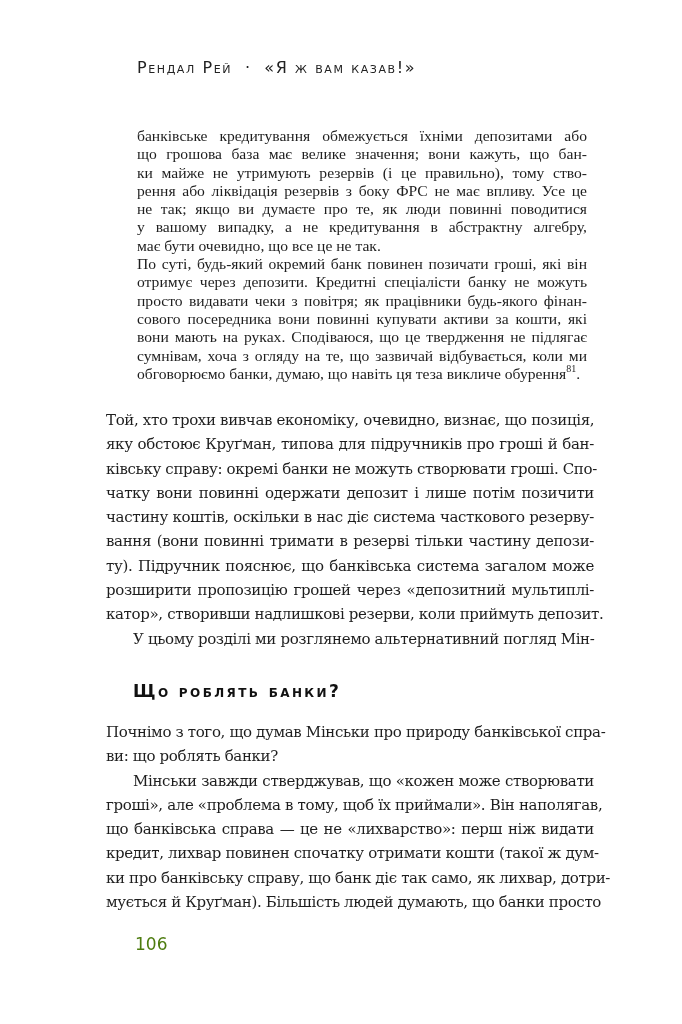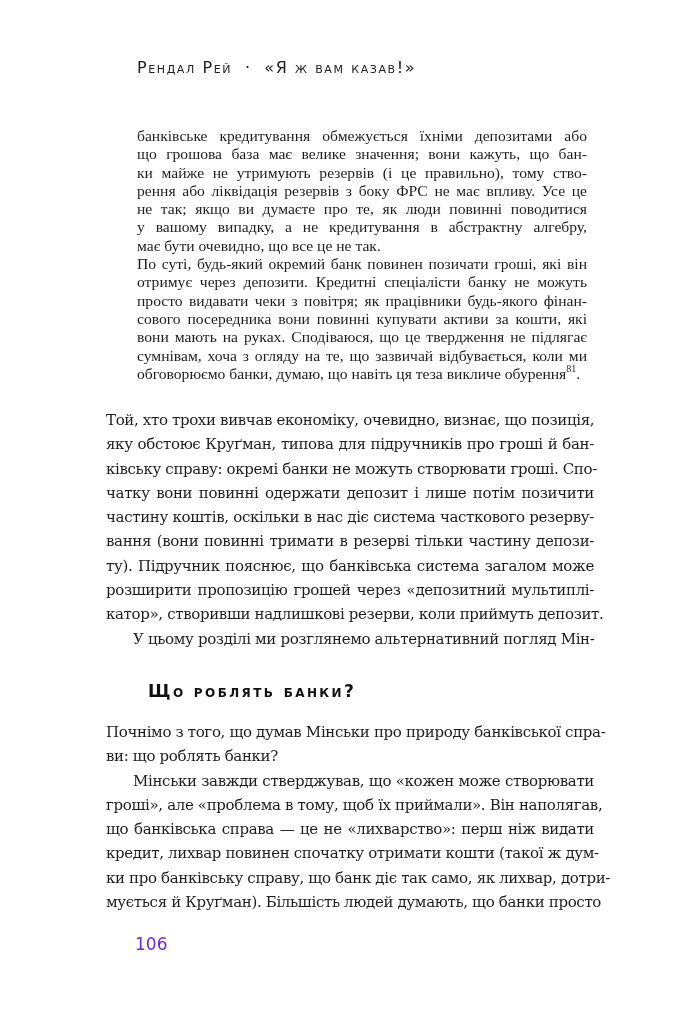--- a/index.html
+++ b/index.html
@@ -6,23 +6,23 @@
   body { width:682px; height:1024px; position:relative; overflow:hidden; color:#1e1e1e; }
   .running-head { position:absolute; left:137px; top:58px; font-family:"DejaVu Sans", sans-serif; font-size:16px; letter-spacing:1.6px; font-variant:small-caps; color:#222; white-space:nowrap; }
   .quote { position:absolute; left:137px; top:127px; width:450px; font-family:Liberation Serif, serif; font-size:15.6px; line-height:18.3px; color:#1e1e1e; }
   .line { display:block; white-space:nowrap; text-align:justify; text-align-last:justify; }
   .line.last { text-align-last:left; }
   .body { position:absolute; left:106px; width:488px; font-family:"DejaVu Serif", serif; font-size:15px; line-height:24.3px; color:#1e1e1e; }
   .body .line { letter-spacing:-0.35px; }
   .body .indent { padding-left:27px; }
   .p1 { top:408px; }
   .p3 { top:720px; }
-  .heading { position:absolute; left:148px; top:681px; font-family:"DejaVu Sans", sans-serif; font-weight:bold; font-size:17px; letter-spacing:2.4px; color:#111; font-variant:small-caps; white-space:nowrap; }
+  .heading { position:absolute; left:133px; top:681px; font-family:"DejaVu Sans", sans-serif; font-weight:bold; font-size:17px; letter-spacing:2.4px; color:#111; font-variant:small-caps; white-space:nowrap; }
   sup { font-size:10px; line-height:0; vertical-align:7px; }
-  .folio { position:absolute; left:135px; top:934px; font-family:"DejaVu Sans", sans-serif; font-size:17px; color:#6d28d9; }
+  .folio { position:absolute; left:135px; top:934px; font-family:"DejaVu Sans", sans-serif; font-size:17px; color:#4d7c0f; }
 </style>
 </head>
 <body>
 
 <div class="running-head">
   <span>Рендал Рей</span>
   <span style="margin:0 6px;">·</span>
   <span>«Я ж вам казав!»</span>
 </div>
 

